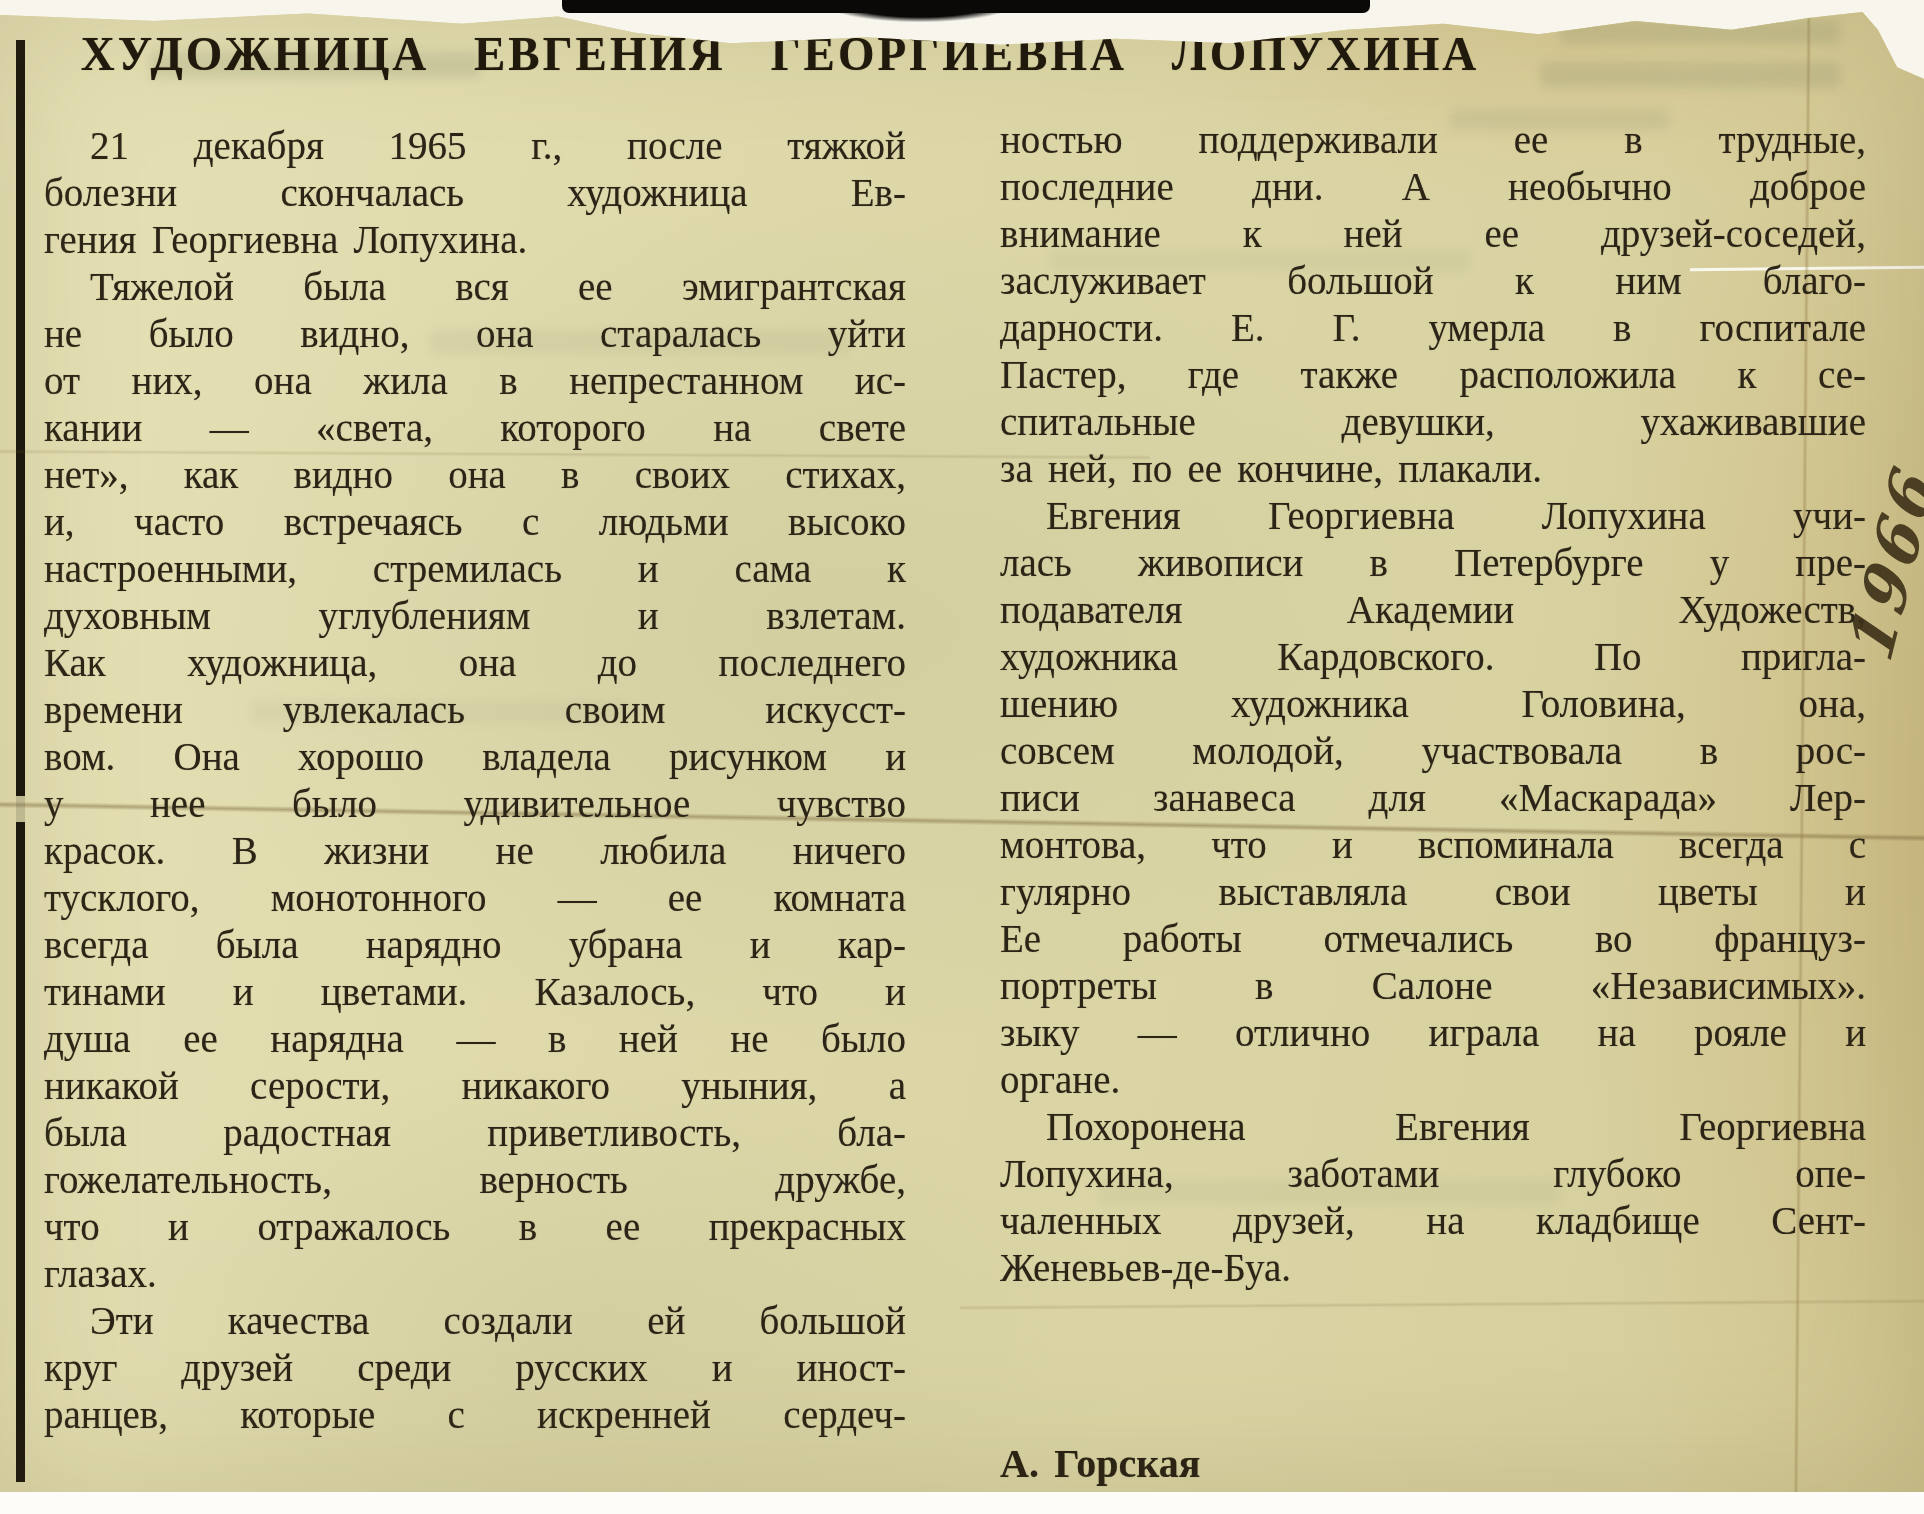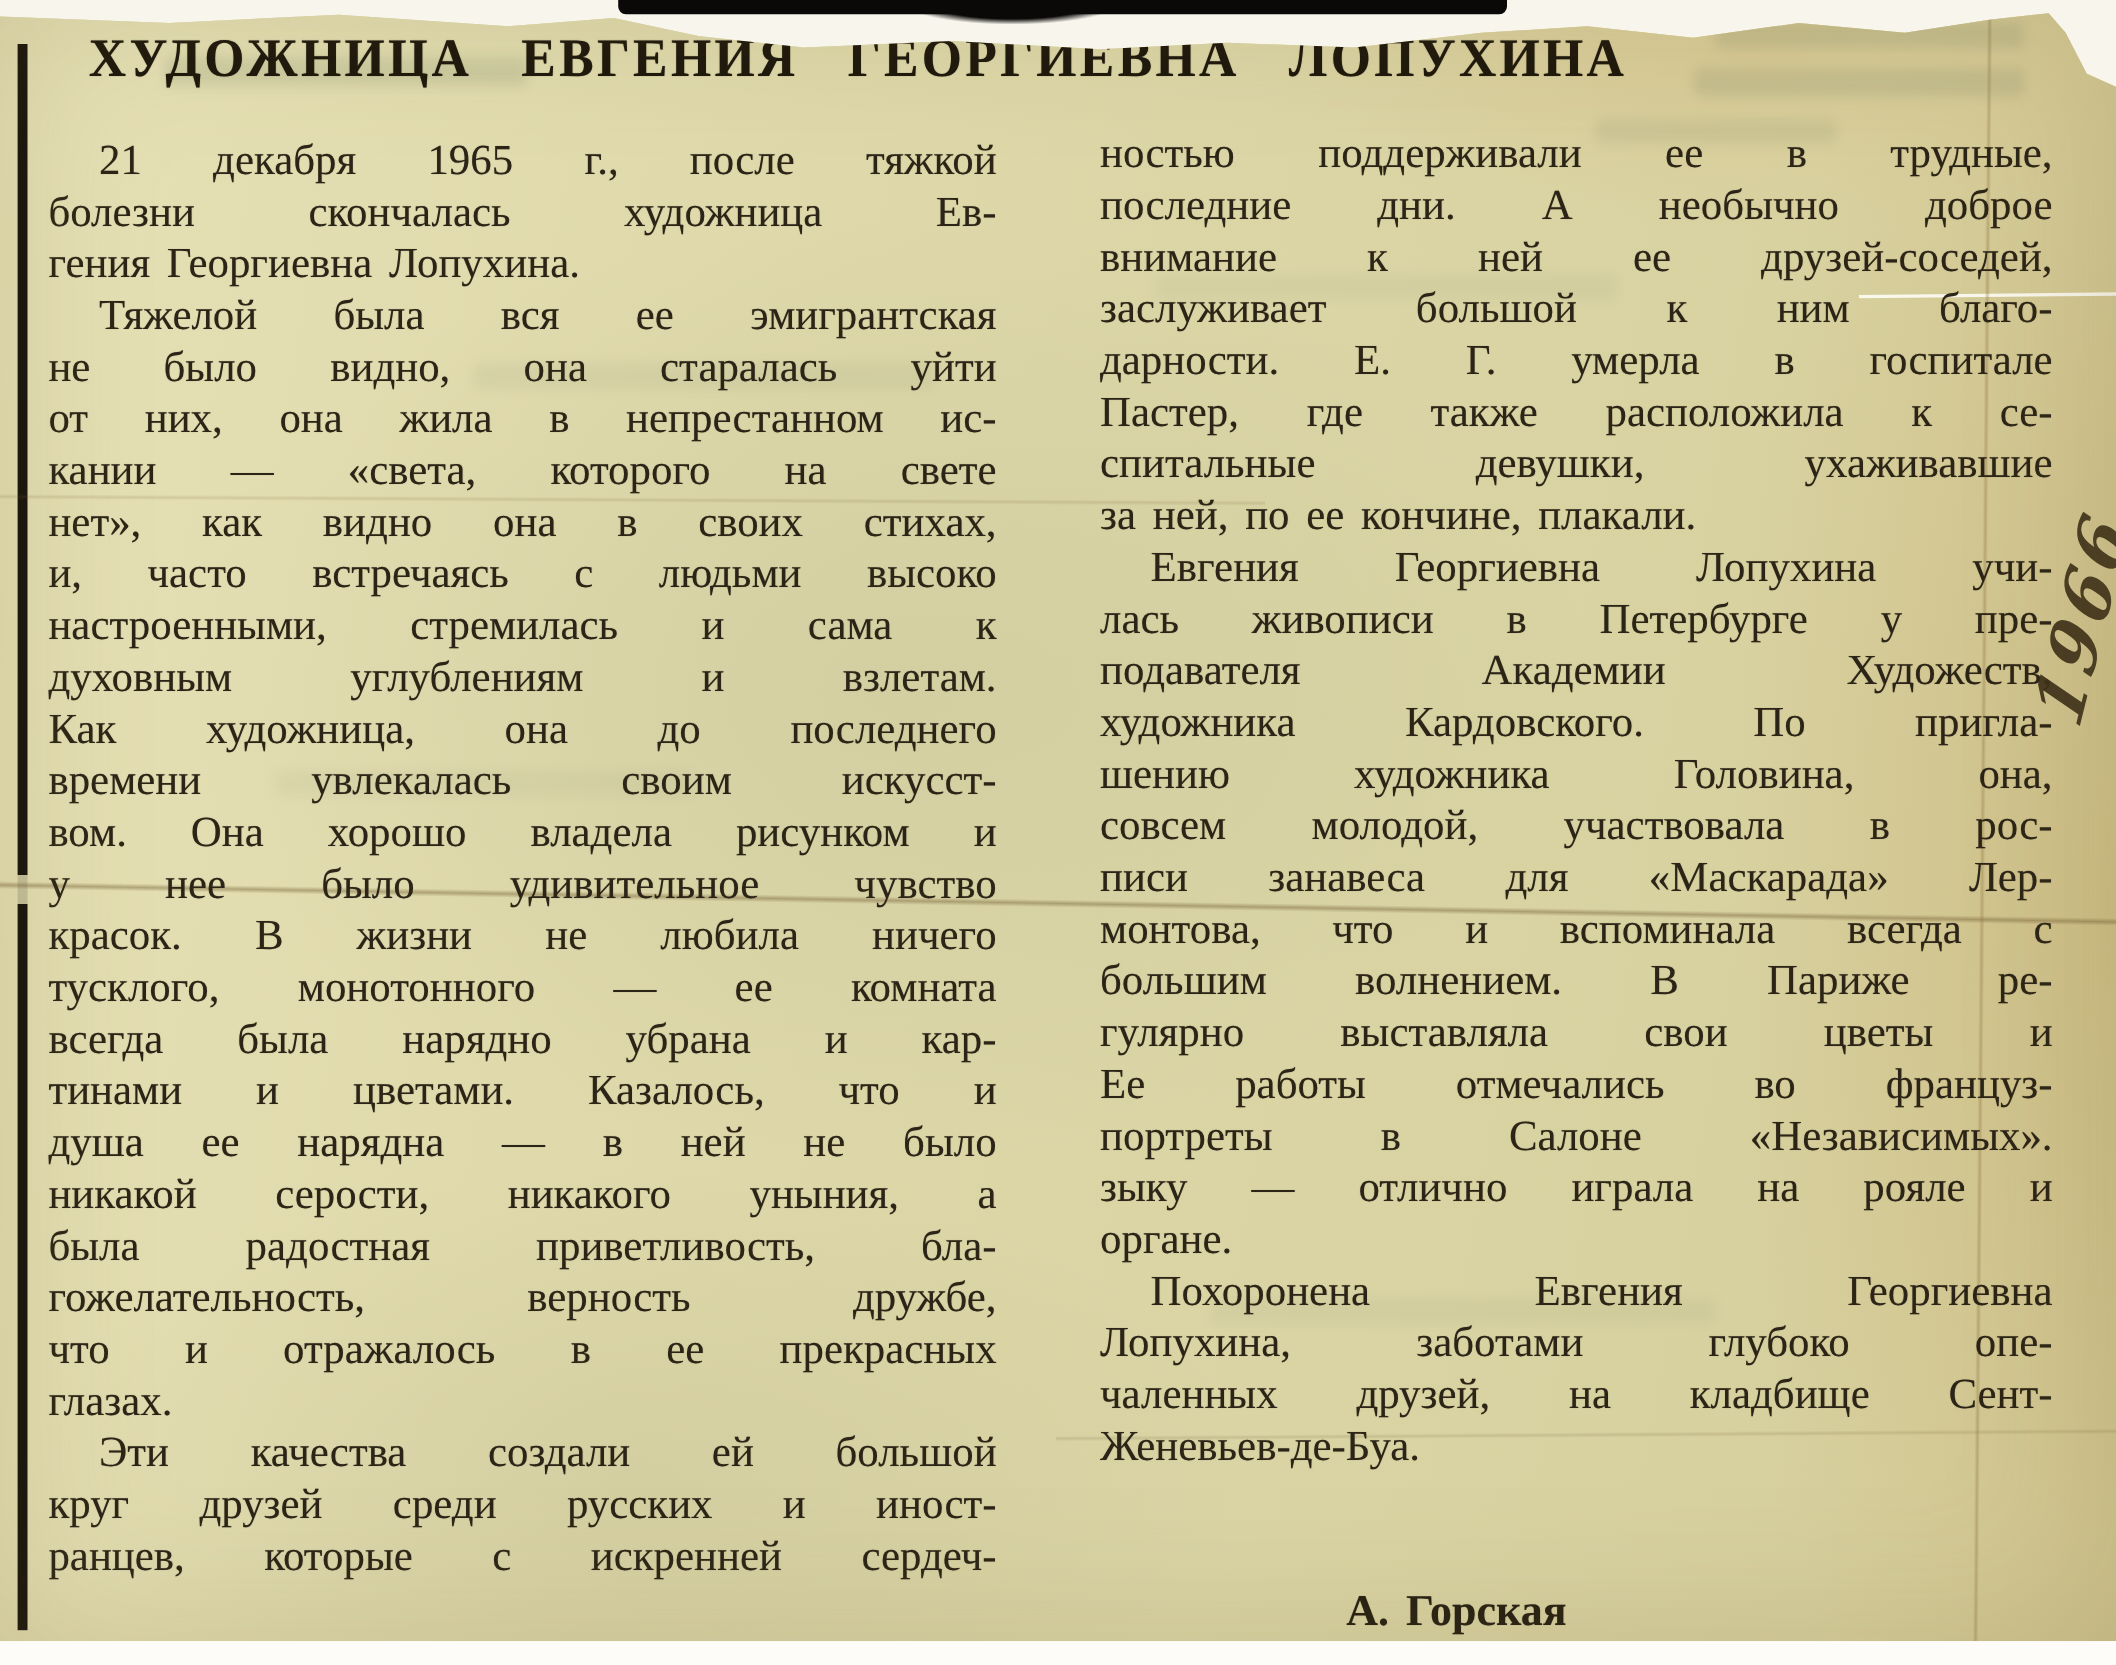--- a/index.html
+++ b/index.html
@@ -92,21 +92,21 @@
   }
   
   .col{position:absolute;font-size:39px;line-height:47px;color:#2c2517;
     text-shadow:0 0 1px rgba(44,37,23,.35);word-spacing:.14em;}
   .col-left{left:44px;top:122px;width:862px;}
   .col-right{left:984px;top:116px;width:866px;margin-left:16px;}
   .line{text-align:justify;text-align-last:justify;height:47px;white-space:normal;}
   .line.end{text-align-last:left;}
   .line.indent{text-indent:46px;}
   .signature{
-    text-align:center;padding-right:218px;font-weight:700;font-size:40px;
+    text-align:left;padding-right:218px;font-weight:700;font-size:40px;
     margin-top:8px;color:#261f12;
   }
   
   .hand-year{
     position:absolute;left:1836px;top:640px;
     font-family:"DejaVu Serif",serif;font-style:italic;font-weight:600;
     font-size:62px;color:#3c3019;letter-spacing:5px;
     transform:rotate(-76deg) skewX(-10deg);transform-origin:0 0;
     opacity:.92;
   }
@@ -182,21 +182,20 @@
       <div class="line">спитальные девушки, ухаживавшие</div>
       <div class="line end">за ней, по ее кончине, плакали.</div>
       <div class="line indent">Евгения Георгиевна Лопухина учи-</div>
       <div class="line">лась живописи в Петербурге у пре-</div>
       <div class="line">подавателя Академии Художеств,</div>
       <div class="line">художника Кардовского. По пригла-</div>
       <div class="line">шению художника Головина, она,</div>
       <div class="line">совсем молодой, участвовала в рос-</div>
       <div class="line">писи занавеса для «Маскарада» Лер-</div>
       <div class="line">монтова, что и вспоминала всегда с</div>
-      <div class="line">большим волнением. В Париже ре-</div>
       <div class="line">гулярно выставляла свои цветы и</div>
       <div class="line">Ее работы отмечались во француз-</div>
       <div class="line">портреты в Салоне «Независимых».</div>
       <div class="line">зыку — отлично играла на рояле и</div>
       <div class="line end">органе.</div>
       <div class="line indent">Похоронена Евгения Георгиевна</div>
       <div class="line">Лопухина, заботами глубоко опе-</div>
       <div class="line">чаленных друзей, на кладбище Сент-</div>
       <div class="line end">Женевьев-де-Буа.</div>
     </div>

